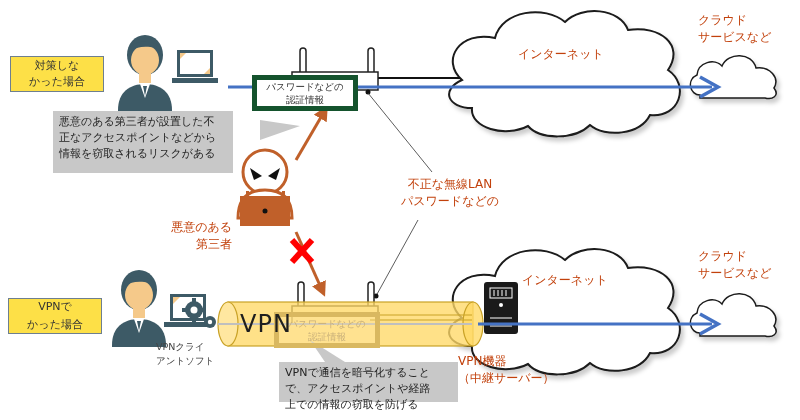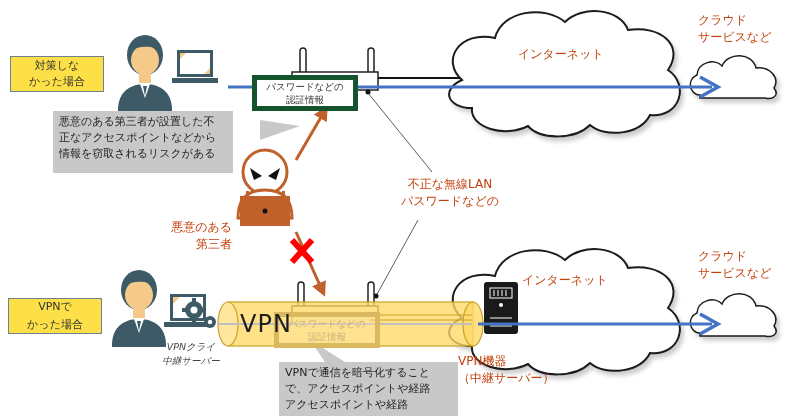--- a/index.html
+++ b/index.html
@@ -5,21 +5,21 @@
     html, body { margin: 0; padding: 0; background: #ffffff; }
     body { width: 800px; height: 420px; position: relative; overflow: hidden;
            font-family: "DejaVu Sans", "Liberation Sans", sans-serif; color: #333; }
     svg.stage { position: absolute; left: 0; top: 0; width: 800px; height: 420px; }
     .label-box { position: absolute; border: 1px solid #6e7f8f; background: #fde047;
                  font-size: 11px; line-height: 16px; text-align: center; color: #333;
                  display: flex; flex-direction: column; justify-content: center; }
     .callout { position: absolute; background: #c8c8c8; font-size: 11px; line-height: 16px;
                color: #222; padding: 3px 6px; box-sizing: border-box; }
     .txt { position: absolute; font-size: 12px; line-height: 17px; color: #c2410c; white-space: nowrap; }
-    .txt-sm { position: absolute; font-size: 9.5px; line-height: 14px; color: #444; white-space: nowrap; text-align: center; font-style: italic; }
+    .txt-sm { position: absolute; font-size: 9.5px; line-height: 14px; color: #444; white-space: nowrap; text-align: left; }
     .auth-box { position: absolute; border: 5px solid #14532d; background: #fff; font-size: 9.5px;
                 line-height: 13px; text-align: center; color: #333; display: flex; flex-direction: column; justify-content: center; }
     .auth-box.faded { background: rgba(255,230,160,0.35); border-color: #d9b860; color: #c9b07a; }
     .vpn-word { position: absolute; font-size: 24px; color: #1e1e1e; letter-spacing: 1px; }
   </style>
 </head>
 <body>
 
 <svg class="stage" viewBox="0 0 800 420" xmlns="http://www.w3.org/2000/svg">
   <defs>
@@ -194,34 +194,34 @@
   <div>サービスなど</div>
 </div>
 
 <div class="label-box" style="left:8px; top:298px; width:92px; height:34px;justify-content:space-between;">
   <span>VPNで</span>
   <span>かった場合</span>
 </div>
 
 <div class="txt-sm" style="left:156px; top:340px; width:70px;">
   <div>VPNクライ</div>
-  <div>中継サーバー</div>
+  <div>アントソフト</div>
 </div>
 
 <div class="auth-box faded" style="left:274px; top:312px; width:96px; height:26px;">
   <span>パスワードなどの</span>
   <span>認証情報</span>
 </div>
 
 <div class="vpn-word" style="left:240px; top:310px;">VPN</div>
 
-<div class="callout" style="left:279px; top:362px; width:179px; height:54px;">
+<div class="callout" style="left:279px; top:362px; width:179px; height:40px;">
   <div>VPNで通信を暗号化すること</div>
   <div>で、アクセスポイントや経路</div>
-  <div>アクセスポイントや経路</div>
+  <div>上での情報の窃取を防げる</div>
 </div>
 
 <div class="txt" style="left:458px; top:353px;">
   <div>VPN機器</div>
   <div>（中継サーバー）</div>
 </div>
 
 <div class="txt" style="left:522px; top:272px;">インターネット</div>
 
 <div class="txt" style="left:698px; top:248px;">

